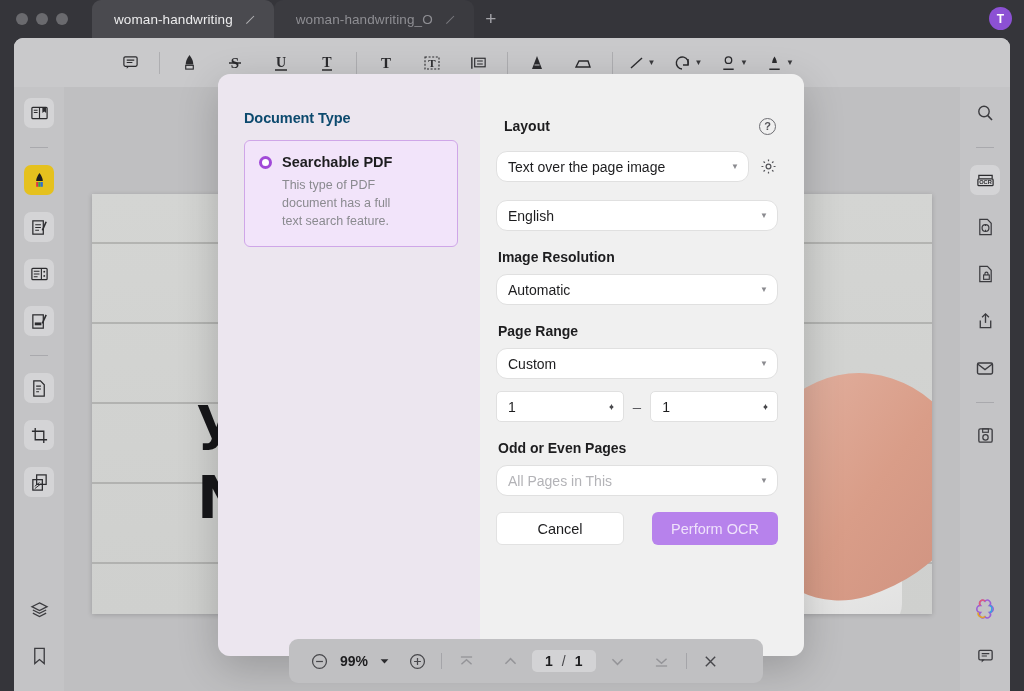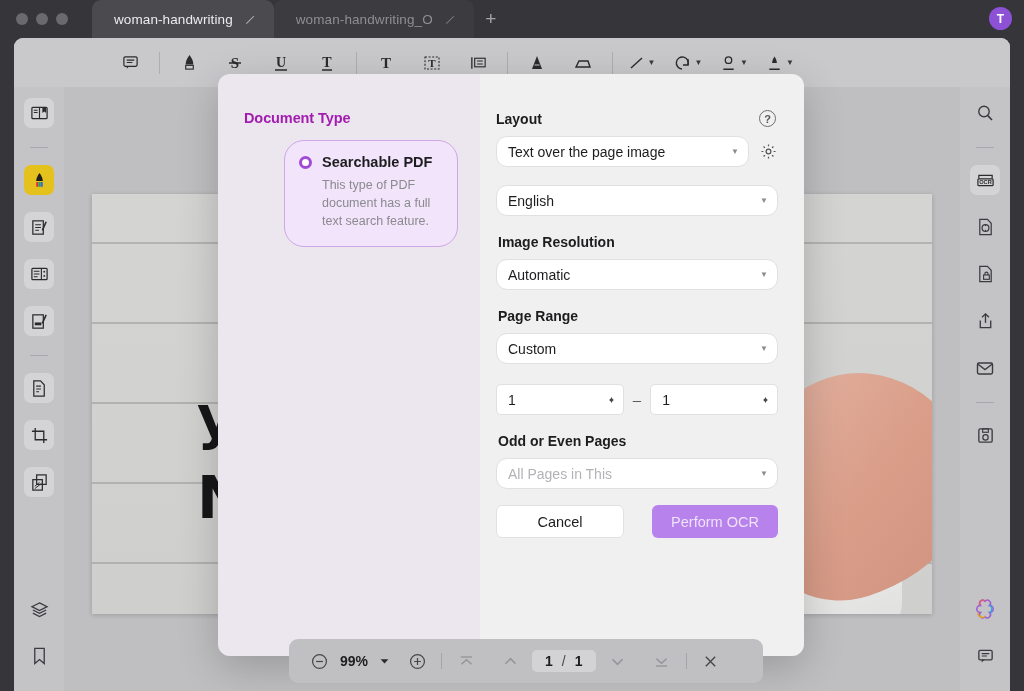--- a/index.html
+++ b/index.html
@@ -167,28 +167,27 @@
     background: #ece6ef;
     padding: 36px 22px 0 26px;
   }
   .modal-right {
     width: 324px;
     background: #f0f0f0;
     padding: 36px 26px 0 16px;
   }
 
   .sec-title {
-    font-size: 14.5px; font-weight: 700; color: #a21caf;
+    font-size: 14.5px; font-weight: 700; color: #0c4a6e;
     margin-bottom: 14px; letter-spacing: -.1px;
   }
   .opt-card {
-    border-radius: 20px;
+    border-radius: 6px;
     padding: 13px 19px 16px 14px;
     margin-bottom: 16px;
-    margin-left: 40px;
   }
   .opt-card.sel { background: #f2e4fa; border: 1px solid #cfa6e8; }
   .opt-card.unsel { background: #fff; border: 1px solid transparent; }
   .opt-head { display: flex; align-items: center; gap: 10px; margin-bottom: 7px; }
   .radio {
     width: 13px; height: 13px; border-radius: 50%;
     flex: 0 0 auto;
   }
   .radio.on { border: 3.2px solid #a14ad8; background: #fff; }
   .radio.off { background: #dcdcdc; border: 1px solid #d2d2d2; }
@@ -579,21 +578,21 @@
             <span class="opt-title">Searchable PDF</span>
           </div>
           <div class="opt-desc">This type of PDF document has a full text search feature.</div>
         </div>
 
       </div>
 
       <div class="modal-right">
 
         <div class="lay-head">
-          <span class="fld-label lay" style="margin:0">Layout</span>
+          <span class="fld-label lay" style="margin:8px">Layout</span>
           <span class="circ-ico">?</span>
         </div>
         <div class="row mb">
           <div class="select">
             <span>Text over the page image</span>
             <span class="sel-caret">▼</span>
           </div>
           <span>
             <svg width="19" height="19" viewBox="0 0 20 20">
                 <circle cx="10" cy="10" r="2.5" fill="none" stroke="#55555a" stroke-width="1.3"></circle>
@@ -607,21 +606,21 @@
           <span class="sel-caret">▼</span>
         </div>
 
         <div class="fld-label">Image Resolution</div>
         <div class="select mb">
           <span>Automatic</span>
           <span class="sel-caret">▼</span>
         </div>
 
         <div class="fld-label">Page Range</div>
-        <div class="select" style="margin-bottom:20px">
+        <div class="select" style="margin-bottom:12px">
           <span>Custom</span>
           <span class="sel-caret">▼</span>
         </div>
 
         <div class="spin-row">
           <div class="spin">
             <span>1</span>
             <span class="arrows">
                 <span>▲</span>
                 <span>▼</span>

